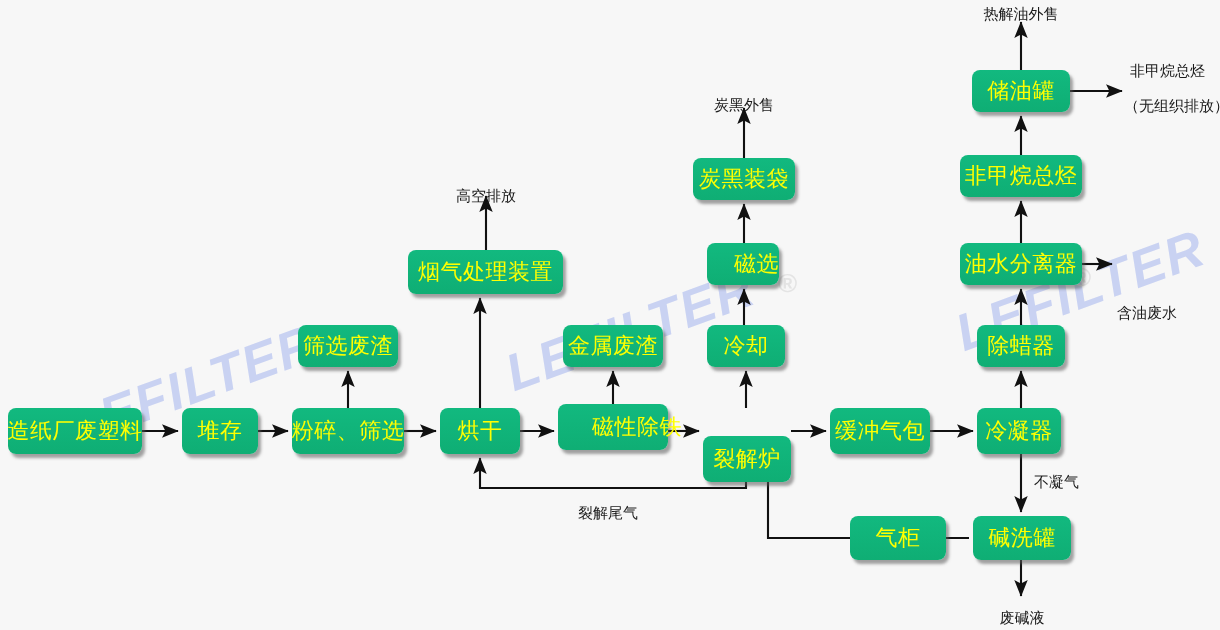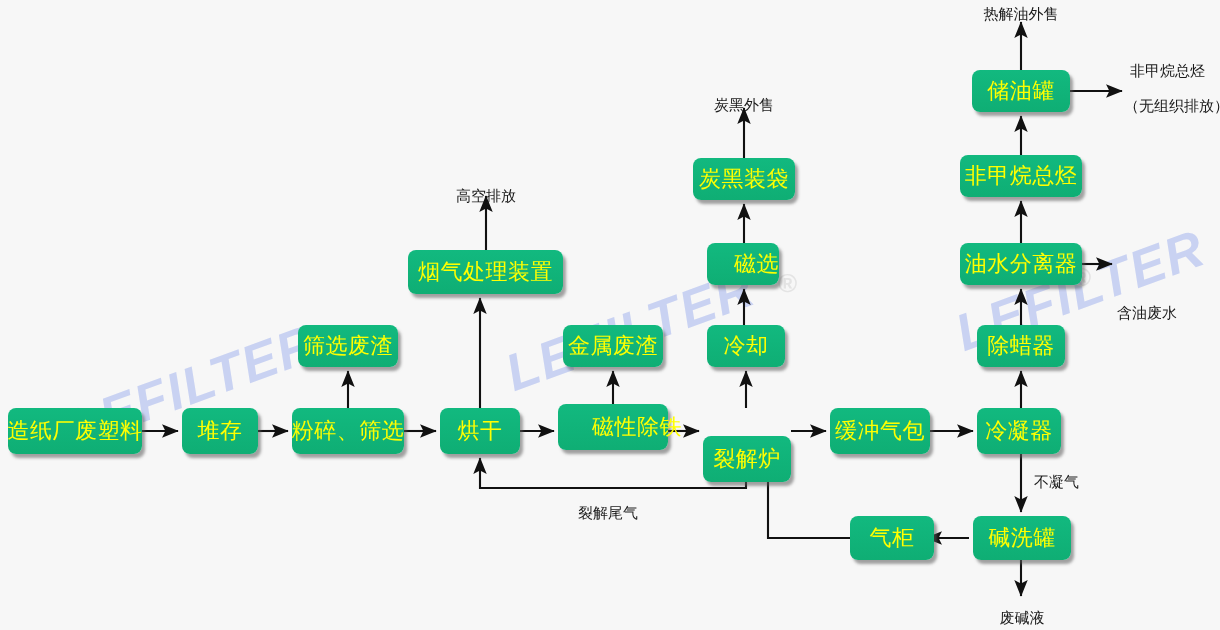--- a/index.html
+++ b/index.html
@@ -178,21 +178,21 @@
       </div>
       <div class="node" style="left: 960px; top: 155px; width: 122px; height: 42px;">
         <span>非甲烷总烃</span>
       </div>
       <div class="node" style="left: 972px; top: 70px; width: 98px; height: 42px;">
         <span>储油罐</span>
       </div>
       <div class="node" style="left: 973px; top: 516px; width: 98px; height: 44px;">
         <span>碱洗罐</span>
       </div>
-      <div class="node" style="left: 850px; top: 516px; width: 84px; height: 44px;">
+      <div class="node" style="left: 850px; top: 516px; width: 96px; height: 44px;">
         <span>气柜</span>
       </div>
     </div>
 
   <div id="annot-layer">
       <div class="annot center" style="left: 486px; top: 186px;">高空排放</div>
       <div class="annot center" style="left: 744px; top: 95px;">炭黑外售</div>
       <div class="annot center" style="left: 1021px; top: 4px;">热解油外售</div>
       <div class="annot" style="left: 1130px; top: 61px;">非甲烷总烃</div>
       <div class="annot" style="left: 1124px; top: 96px;">（无组织排放）</div>

